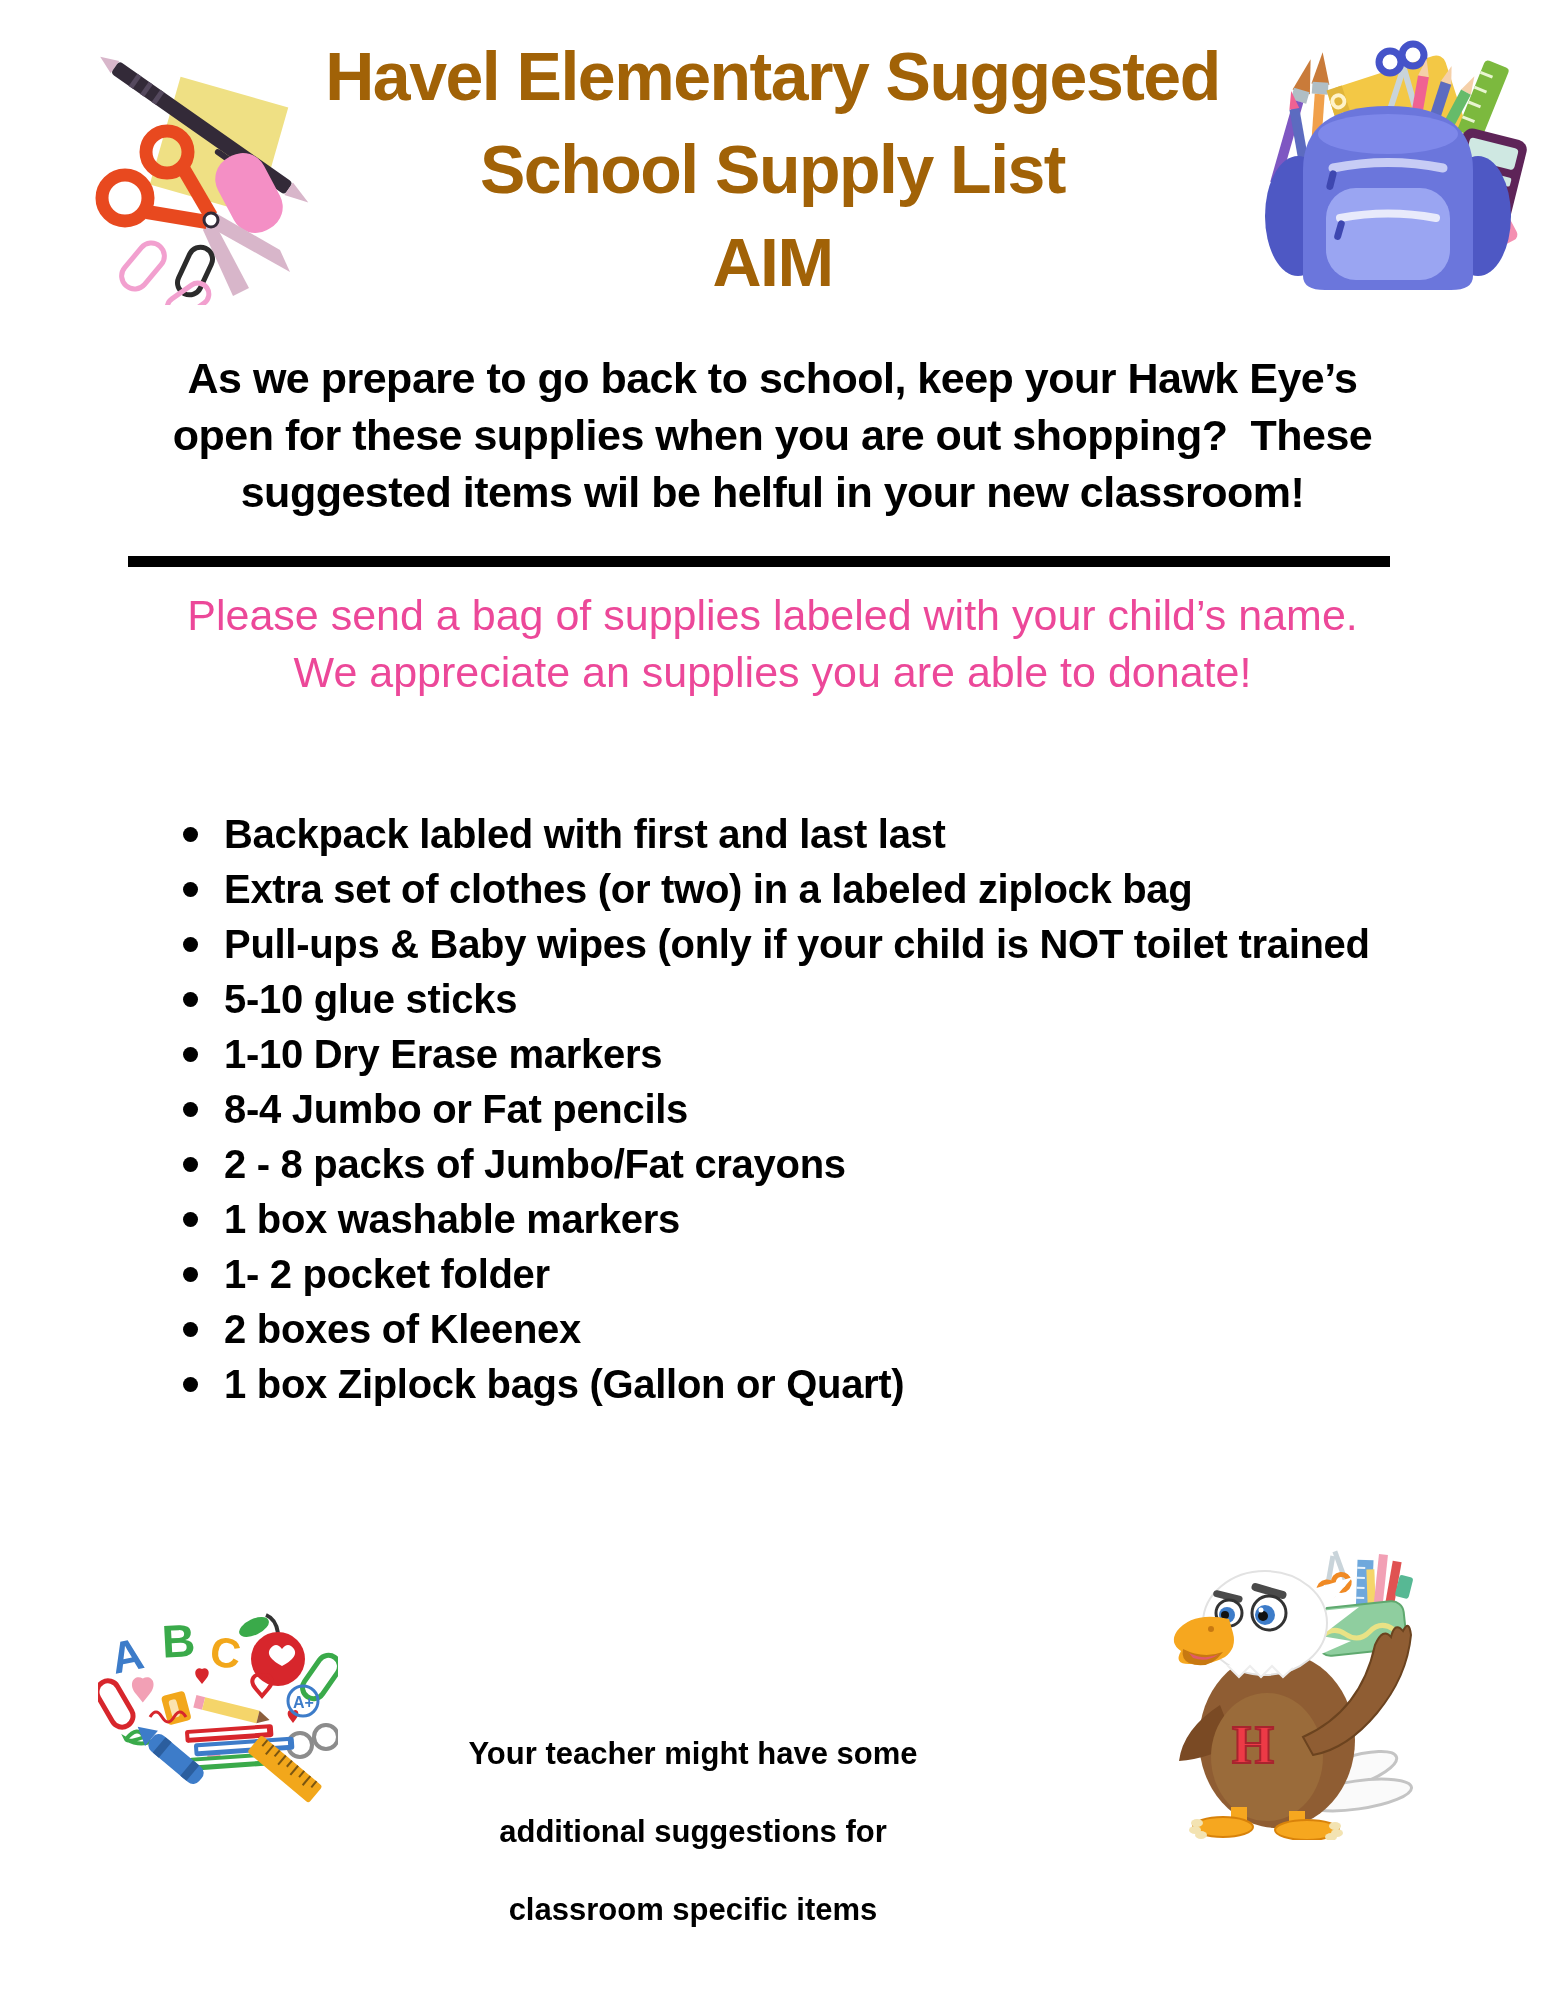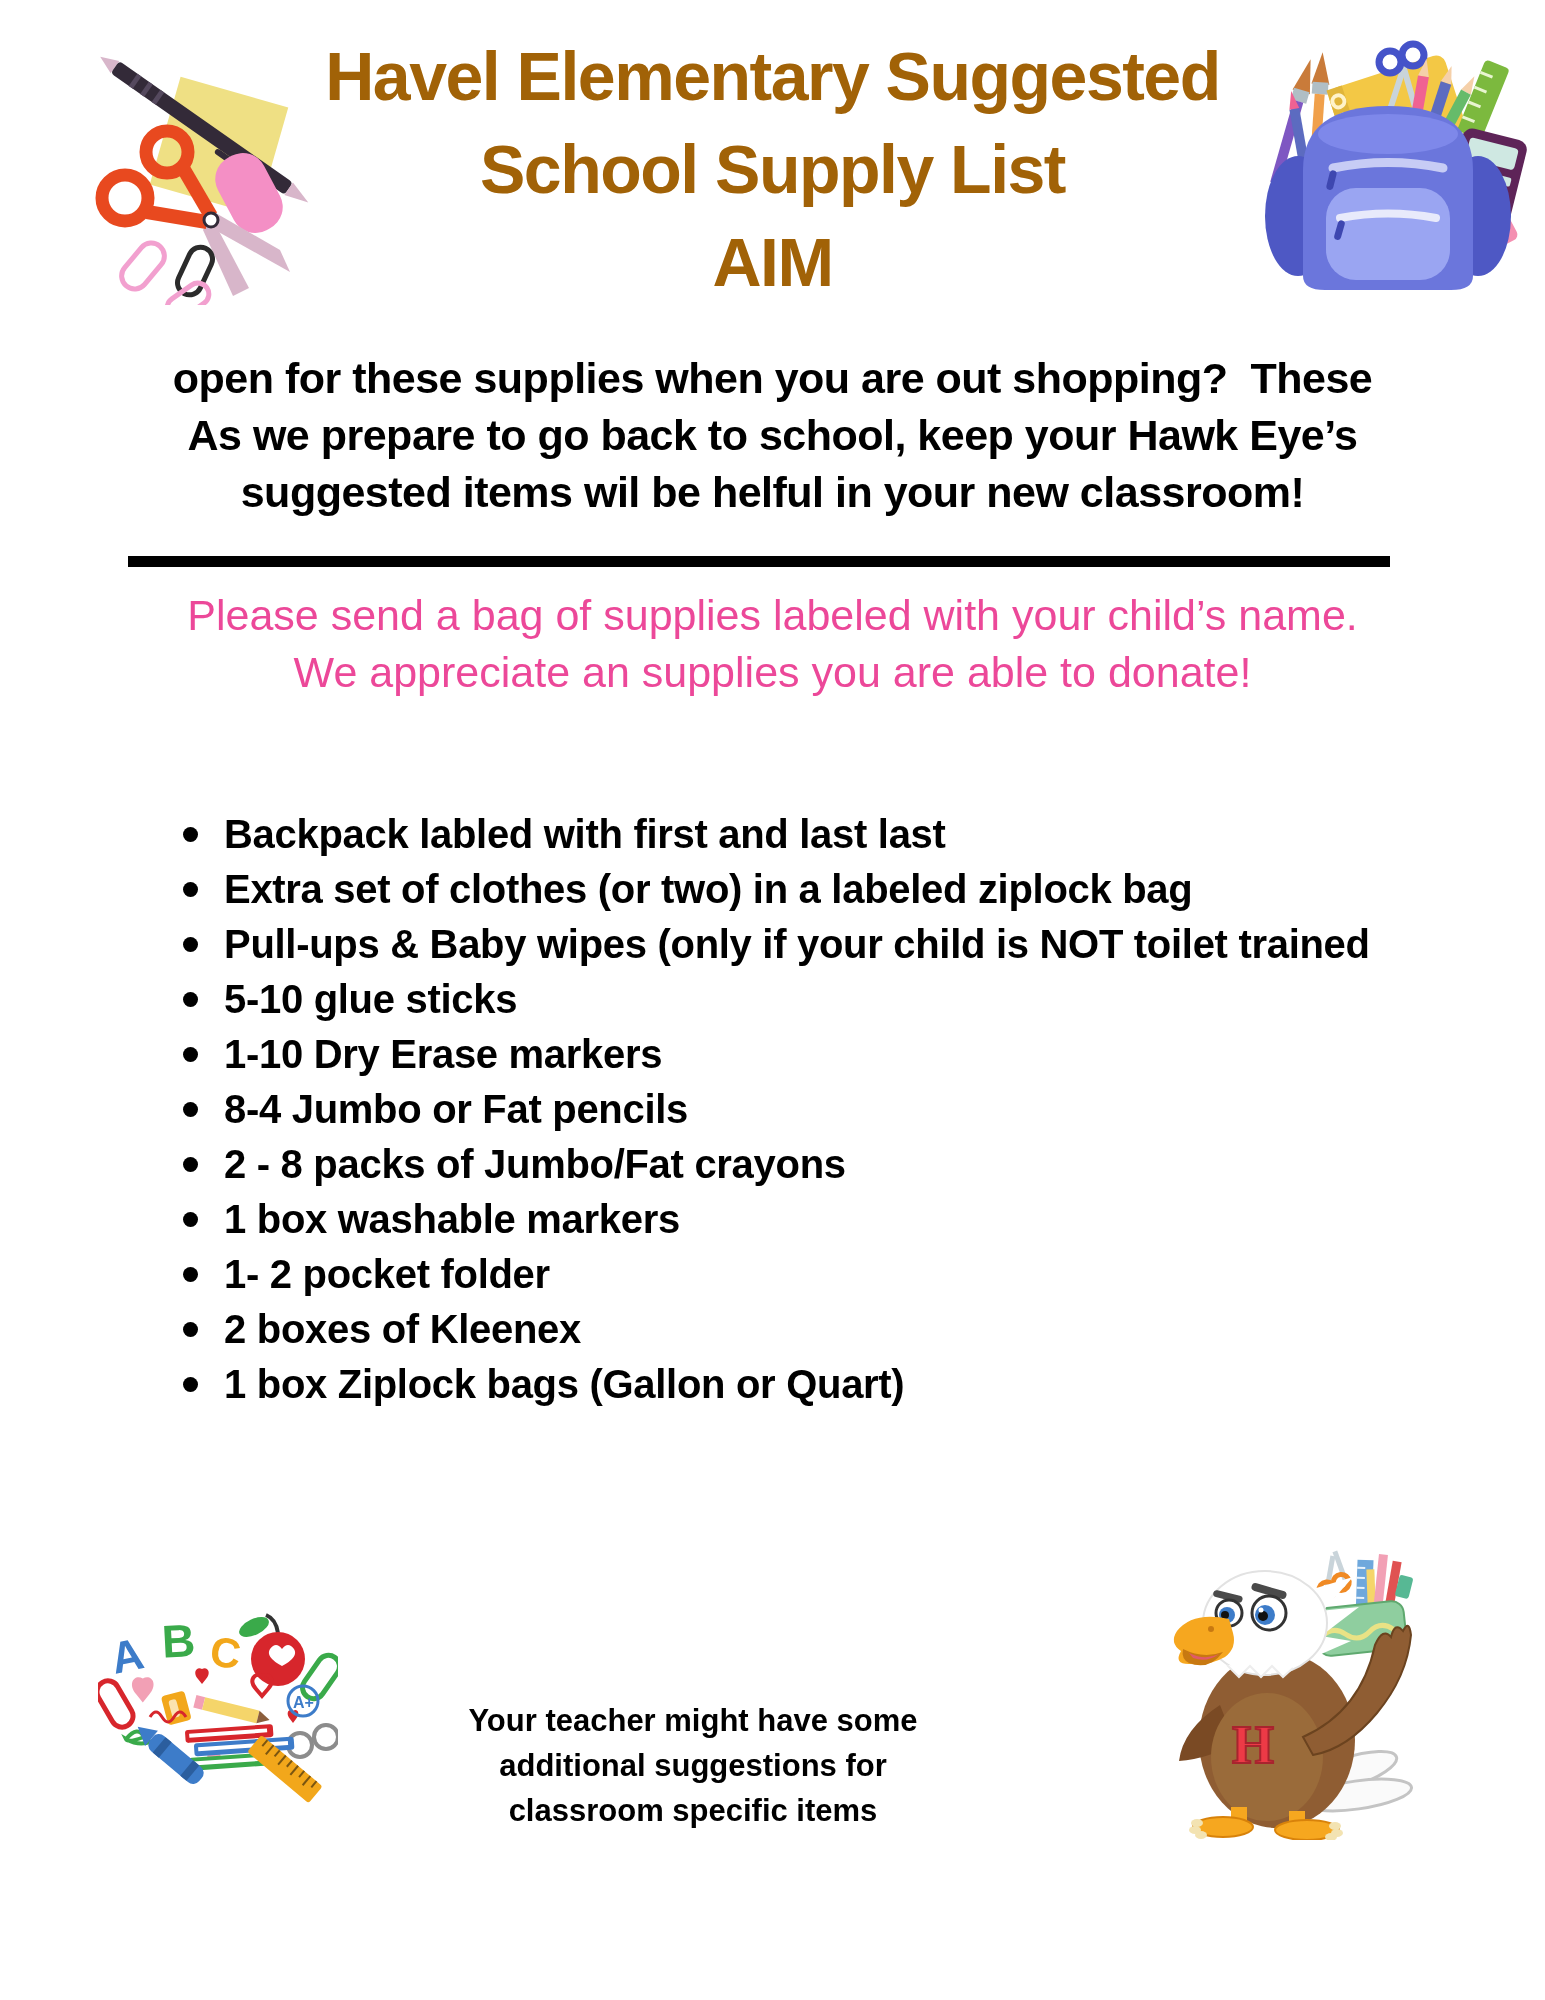--- a/index.html
+++ b/index.html
@@ -34,21 +34,21 @@
   .bullet-dot{
     width:15px;height:15px;border-radius:50%;background:#000;
     margin-right:26px;flex:0 0 auto;
   }
   .item-text{
     font-size:40px;font-weight:700;letter-spacing:-0.3px;white-space:pre;color:#000;
   }
   
   .footer-block{top:1698px;left:443px;width:500px;text-align:center;}
   .footer-line{
-    font-size:31px;font-weight:700;line-height:45px;white-space:pre-wrap;color:#000;
+    font-size:31px;font-weight:700;line-height:45px;white-space:pre-wrap;color:#000;margin-top:33px;
   }
   svg{display:block;}
 </style>
 </head>
 <body>
 
 <svg class="abs" style="left:75px;top:40px;" width="255" height="265" viewBox="0 0 255 265">
   <rect x="88" y="50" width="112" height="112" fill="#EFE084" transform="rotate(16 144 106)"></rect>
   <g transform="rotate(35 132 91)">
     <polygon points="20,84 2,91.5 20,99" fill="#D8B6CA"></polygon>
@@ -170,22 +170,22 @@
 
 <div class="abs title-block">
 
 <div class="title-line">Havel Elementary Suggested</div>
     <div class="title-line">School Supply List</div>
     <div class="title-line">AIM</div>
   </div>
 
 <div class="abs intro-block">
 
-<div class="intro-line">open for these supplies when you are out shopping?  These</div>
-    <div class="intro-line">As we prepare to go back to school, keep your Hawk Eye’s</div>
+<div class="intro-line">As we prepare to go back to school, keep your Hawk Eye’s</div>
+    <div class="intro-line">open for these supplies when you are out shopping?  These</div>
     <div class="intro-line">suggested items wil be helful in your new classroom!</div>
   </div>
 
 <div class="abs divider"></div>
 
 <div class="abs note-block">
 
 <div class="note-line">Please send a bag of supplies labeled with your child’s name.</div>
     <div class="note-line">We appreciate an supplies you are able to donate!</div>
   </div>

